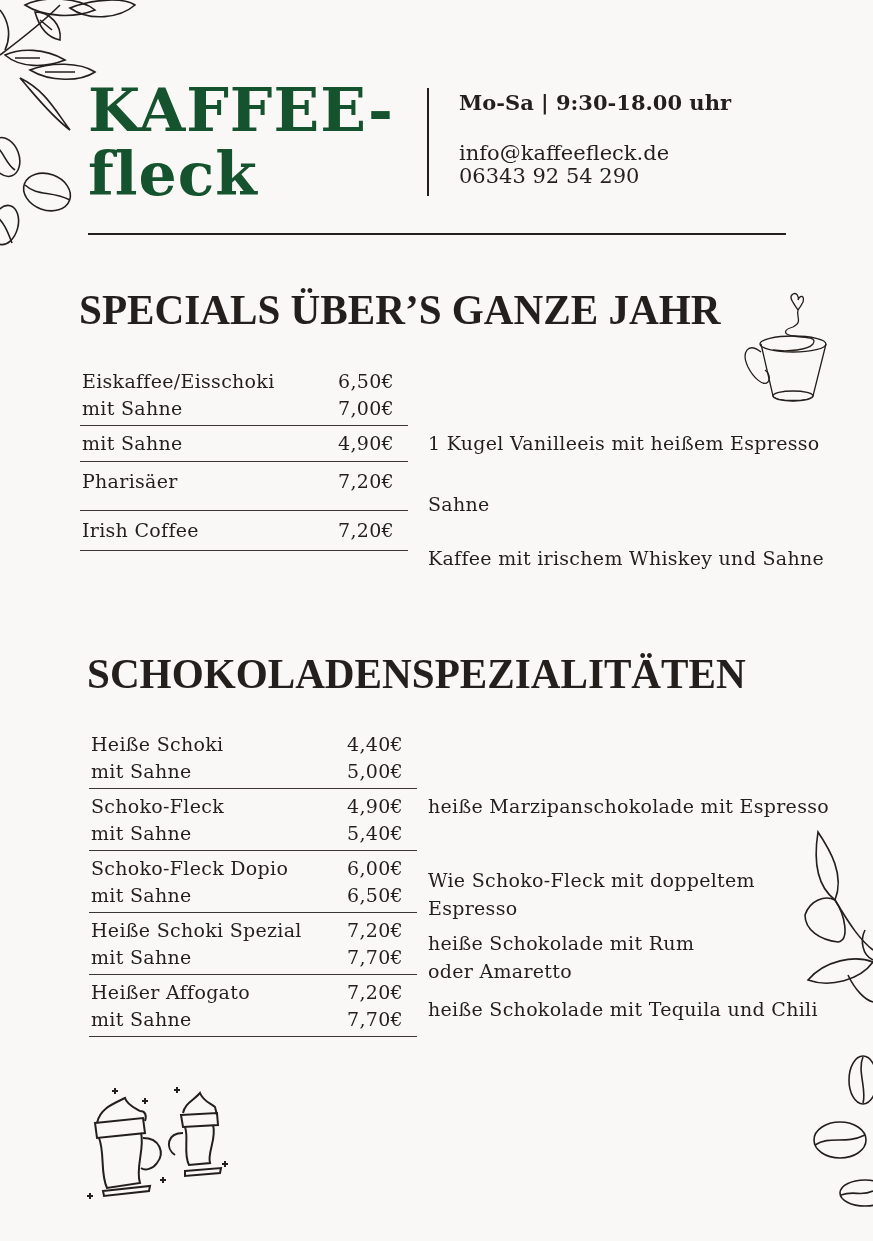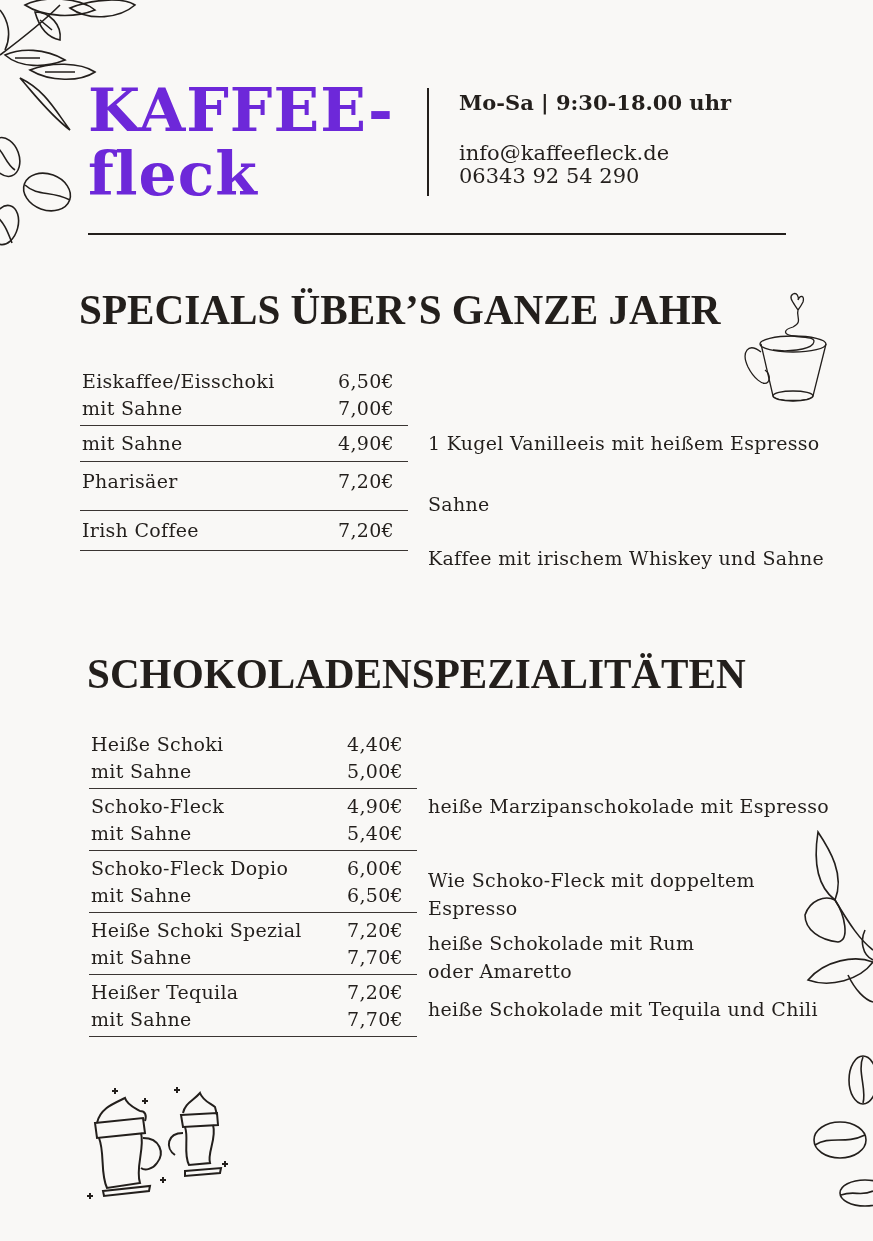--- a/index.html
+++ b/index.html
@@ -4,21 +4,21 @@
 <style>
   html, body { margin: 0; padding: 0; }
   body {
     width: 873px; height: 1241px; position: relative; overflow: hidden;
     background: #f9f8f6; color: #231f1c;
     font-family: "DejaVu Serif", serif;
   }
   .abs { position: absolute; }
   .brand {
     left: 88px; top: 78px; font-family: "DejaVu Serif", serif; font-weight: bold;
-    font-size: 60px; line-height: 64px; letter-spacing: 1px; color: #6d28d9;
+    font-size: 60px; line-height: 64px; letter-spacing: 1px; color: #14532d;
   }
   .vrule { left: 427px; top: 88px; width: 2px; height: 108px; background: #231f1c; }
   .hours { left: 459px; top: 90px; font-weight: bold; font-size: 21px; }
   .contact { left: 459px; top: 126px; font-size: 21px; line-height: 23px; margin-top: 16px; }
   .hrule { left: 88px; top: 233px; width: 698px; height: 2px; background: #231f1c; }
   .h2 {
     font-family: "Liberation Serif", serif; font-weight: bold; font-size: 42px;
     letter-spacing: 0px; transform: scaleX(0.98); transform-origin: left;
   }
   .menu-table { width: 328px; }
@@ -149,21 +149,21 @@
         <span>Heiße Schoki Spezial</span>
         <span>7,20€</span>
       </div>
     <div class="line">
         <span>mit Sahne</span>
         <span>7,70€</span>
       </div>
   </div>
   <div class="row">
     <div class="line">
-        <span>Heißer Tequila</span>
+        <span>Heißer Affogato</span>
         <span>7,20€</span>
       </div>
     <div class="line">
         <span>mit Sahne</span>
         <span>7,70€</span>
       </div>
   </div>
 </div>
 
 <div class="abs desc" style="left:428px;top:795px">heiße Marzipanschokolade mit Espresso</div>

